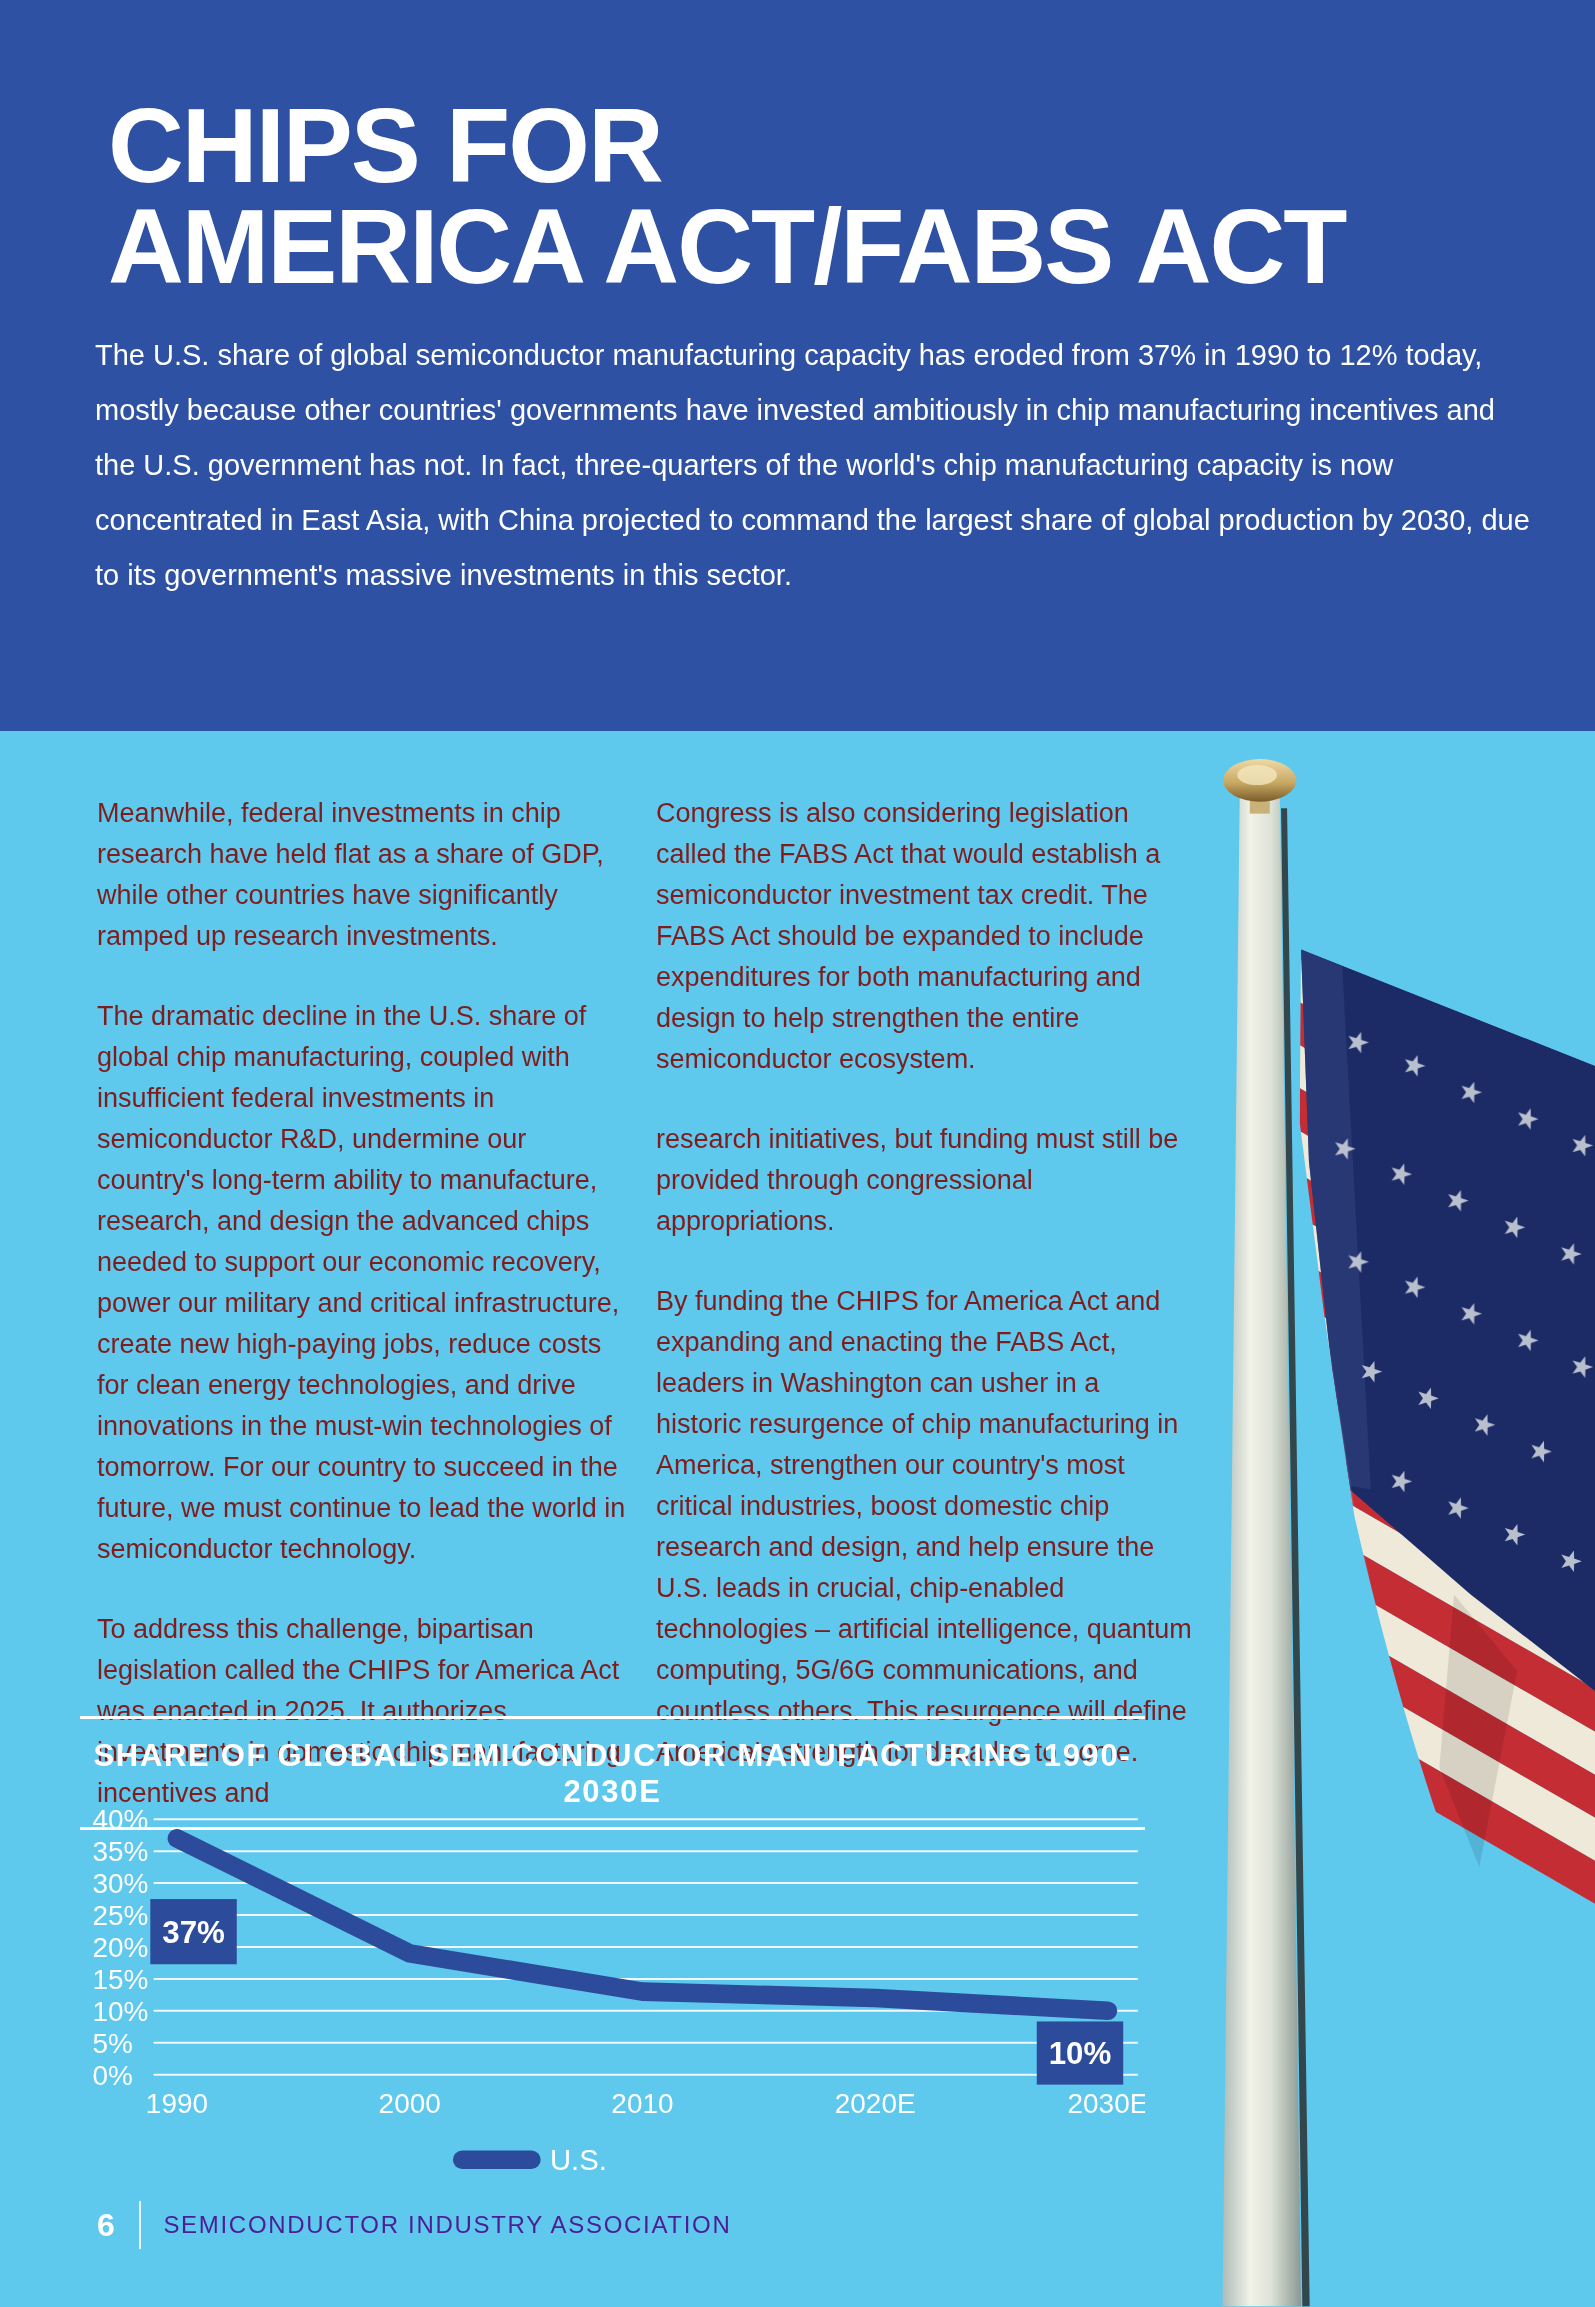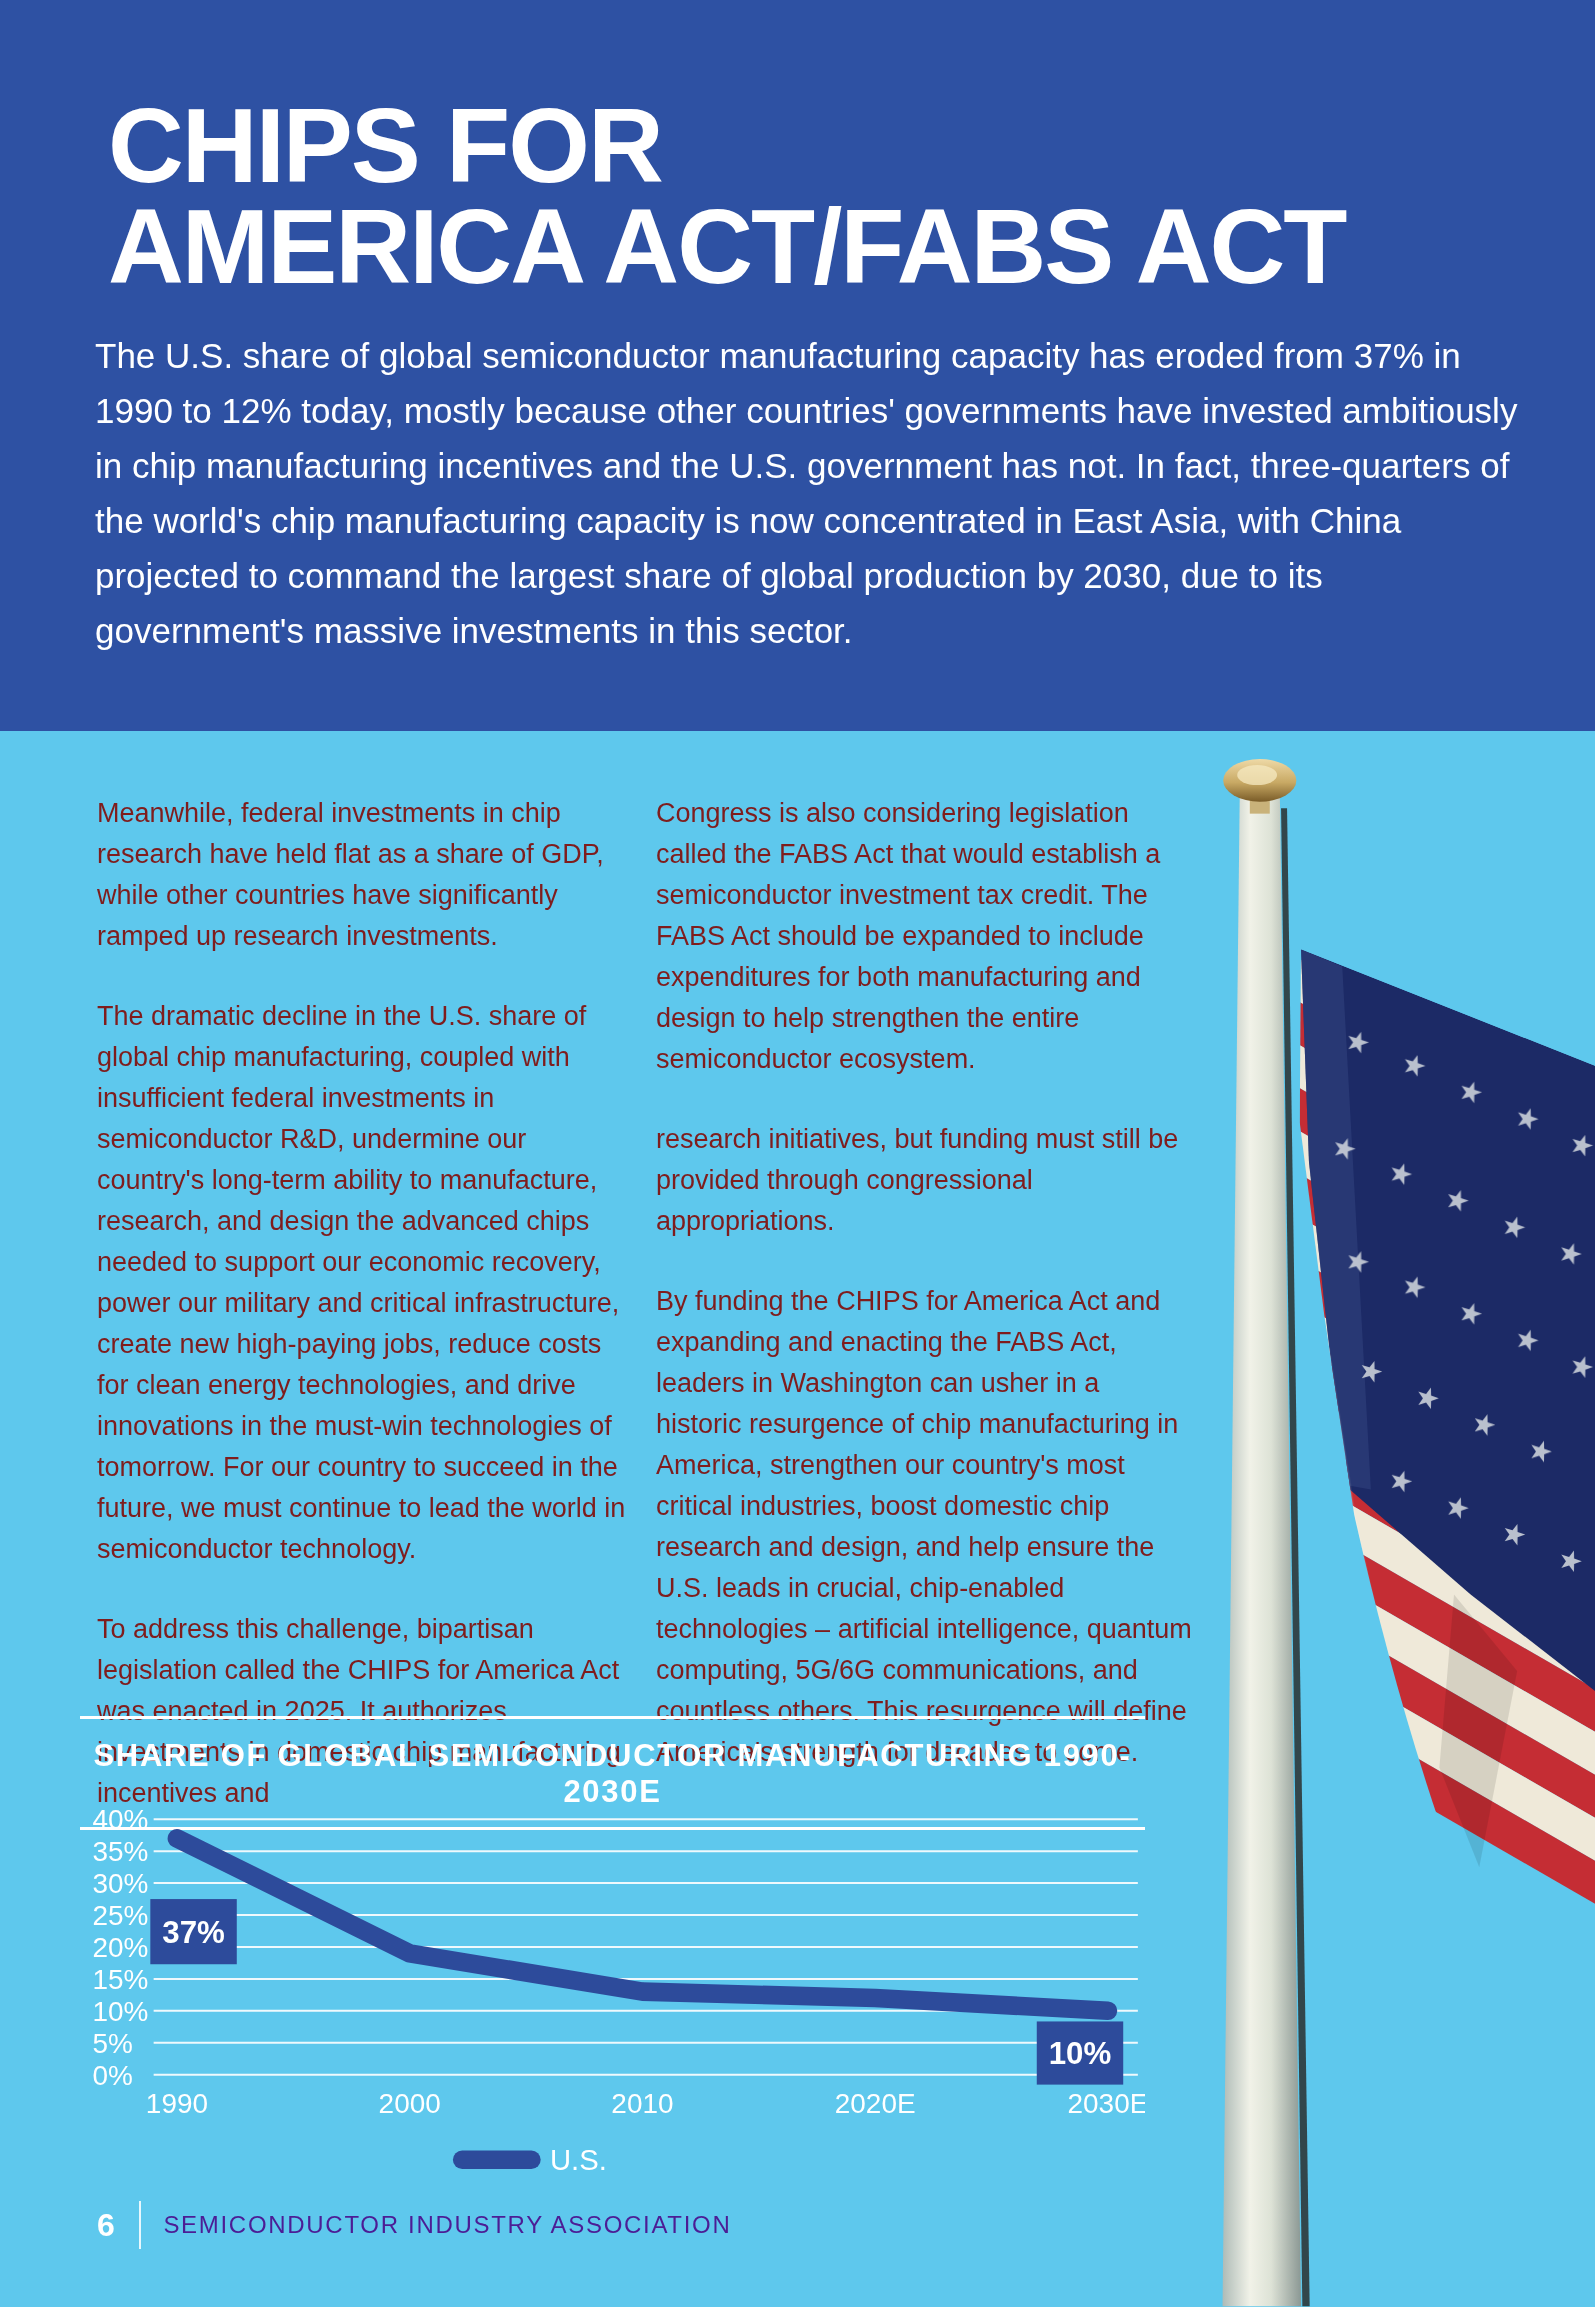--- a/index.html
+++ b/index.html
@@ -13,21 +13,21 @@
     position:absolute; left:0; top:0; width:1596px; height:731px;
     background:#2e51a3;
   }
   .page-title{
     position:absolute; left:92px; top:79px; margin:16px;
     font-size:105px; line-height:101px; font-weight:800; letter-spacing:-2px;
     color:#ffffff; text-transform:uppercase; white-space:pre-line;
   }
   .intro{
     position:absolute; left:95px; top:328px; width:1445px; margin:0;
-    font-size:35px; line-height:55px; font-weight:400; color:#ffffff;
+    font-size:29px; line-height:55px; font-weight:400; color:#ffffff;
   }
   .col{
     position:absolute; top:793px; font-size:27px; line-height:41px; color:#7f1d1d;
   }
   .col p{margin:0 0 39px 0;}
   .col-left{left:97px; width:533px;}
   .col-right{left:656px; width:536px;}
 
   .chart-head{
     position:absolute; left:80px; top:1716px; width:1065px;

